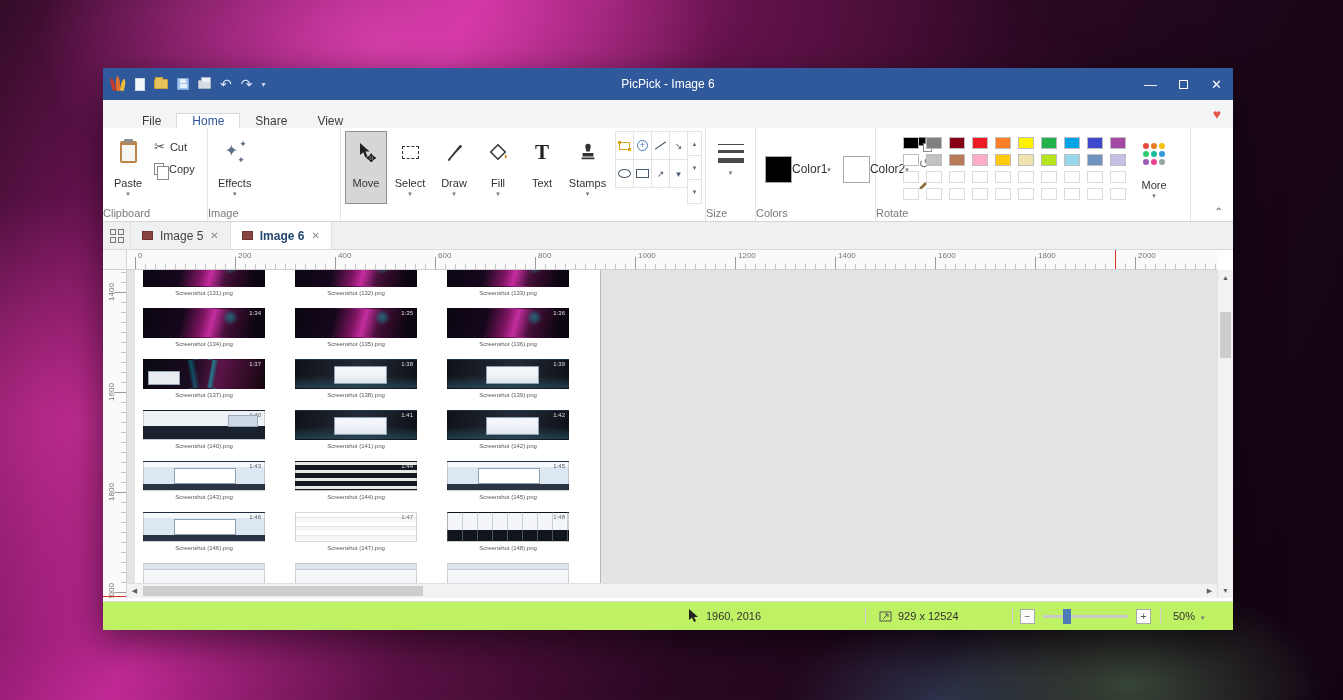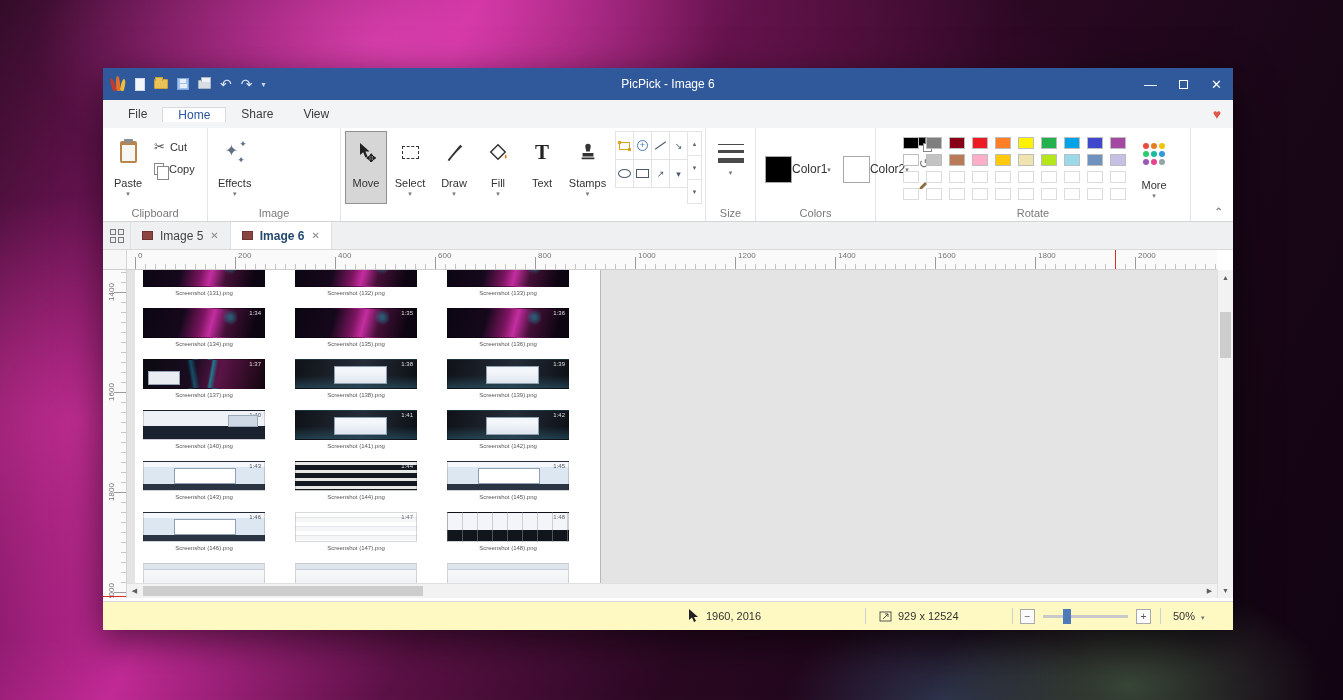--- a/index.html
+++ b/index.html
@@ -45,29 +45,29 @@
   .ic-open::before { content:""; position:absolute; top:-3px; left:0; width:6px; height:3px; background:#e8c35a; border:1px solid #caa23c; border-bottom:none; }
   .ic-save { width:12px; height:12px; background:#9ec3ef; border:1px solid #7da7dc; }
   .ic-save::before { content:""; position:absolute; left:2px; top:0; width:6px; height:4px; background:#e8eef8; }
   .ic-save::after { content:""; position:absolute; left:2px; bottom:1px; width:7px; height:4px; background:#e8eef8; }
   .ic-print { width:13px; height:9px; background:#d7dde6; border:1px solid #aab4c2; border-radius:1px; }
   .ic-print::before { content:""; position:absolute; top:-4px; left:2px; width:8px; height:4px; background:#eef1f6; border:1px solid #aab4c2; border-bottom:none; }
   .undo-glyph { font-size:14px; color:#dce6f5; line-height:14px; }
   .qat-caret { font-size:8px; color:#cdd9ec; }
 
   
-  .ribbon-tabs { position:absolute; top:32px; left:0; right:0; height:28px; background:#f3f4f6; display:flex; align-items:center; padding-left:10px; }
+  .ribbon-tabs { position:absolute; top:32px; left:0; right:0; height:28px; background:#f3f4f6; display:flex; align-items:flex-end; padding-left:24px; }
   .rtab { padding:0 15px; display:flex; align-items:center; font-size:12px; color:#3c3c3c; cursor:default; }
   .rtab.active { background:#fff; color:#2b579a; border:1px solid #dadada; border-bottom:none; }
   .heart { position:absolute; right:12px; top:6px; font-size:14px; color:#e2574c; }
 
   
   .ribbon { position:absolute; top:60px; left:0; right:0; height:94px; background:#fff; border-bottom:1px solid #d5d5d5; display:flex; }
   .rgroup { position:relative; border-right:1px solid #e5e5e5; height:100%; flex:none; }
-  .rgroup-label { position:absolute; bottom:2px; left:0; right:0; text-align:center; font-size:11px; color:#7a7a7a; }
+  .rgroup-label { position:absolute; bottom:2px; left:0; right:0; font-size:11px; color:#7a7a7a; }
   .rgroup-content { display:flex; height:76px; padding:3px 3px 0; }
 
   .big-btn { display:flex; flex-direction:column; align-items:center; min-width:42px; padding:4px 5px 0; margin:0 1px; border:1px solid transparent; cursor:default; }
   .big-btn .bicon { height:32px; display:flex; align-items:center; justify-content:center; }
   .big-btn .blabel { font-size:11px; color:#333; margin-top:9px; }
   .caret { font-size:7px; color:#777; margin-top:1px; line-height:7px; }
   .big-btn.selected { background:#d6d6d6; border:1px solid #919191; }
 
   .stack-col { display:flex; flex-direction:column; gap:9px; margin:8px 2px 0 4px; }
   .small-btn { display:flex; align-items:center; gap:5px; font-size:11px; color:#333; cursor:default; }
@@ -190,21 +190,21 @@
   .v-scroll { position:absolute; top:202px; left:1114px; width:16px; height:328px; background:#f2f2f2; border-left:1px solid #e0e0e0; }
   .v-scroll .arrow { position:absolute; left:0; right:0; height:15px; display:flex; align-items:center; justify-content:center; font-size:7px; color:#606060; }
   .v-scroll .arrow.up { top:0; } .v-scroll .arrow.down { bottom:0; }
   .v-thumb { position:absolute; left:2px; right:2px; top:42px; height:46px; background:#cdcdcd; }
   .h-scroll { position:absolute; top:515px; left:24px; width:1090px; height:15px; background:#f2f2f2; border-top:1px solid #e0e0e0; }
   .h-scroll .arrow { position:absolute; top:0; bottom:0; width:15px; display:flex; align-items:center; justify-content:center; font-size:7px; color:#606060; }
   .h-scroll .arrow.left { left:0; } .h-scroll .arrow.right { right:0; }
   .h-thumb { position:absolute; top:2px; bottom:2px; left:16px; width:280px; background:#cdcdcd; }
 
   
-  .statusbar { position:absolute; top:533px; left:0; right:0; height:29px; background:#fef9c3; border-top:1px solid #d9d9d9; font-size:11px; color:#333; }
+  .statusbar { position:absolute; top:533px; left:0; right:0; height:29px; background:#bef264; border-top:1px solid #d9d9d9; font-size:11px; color:#333; }
   .sb-item { position:absolute; top:0; height:28px; display:flex; align-items:center; }
   .sb-sep { position:absolute; top:6px; width:1px; height:16px; background:#d0d0d0; }
   .zoom-btn { width:15px; height:15px; border:1px solid #aaa; background:#fbfbfb; display:flex; align-items:center; justify-content:center; font-size:10px; color:#555; line-height:13px; }
   .zoom-track { position:absolute; top:13px; left:940px; width:85px; height:3px; background:#c9c9c9; }
   .zoom-thumb { position:absolute; left:20px; top:-6px; width:8px; height:15px; background:#4f7ab8; }
 </style>
 </head>
 <body>
 
 <div class="desktop">

